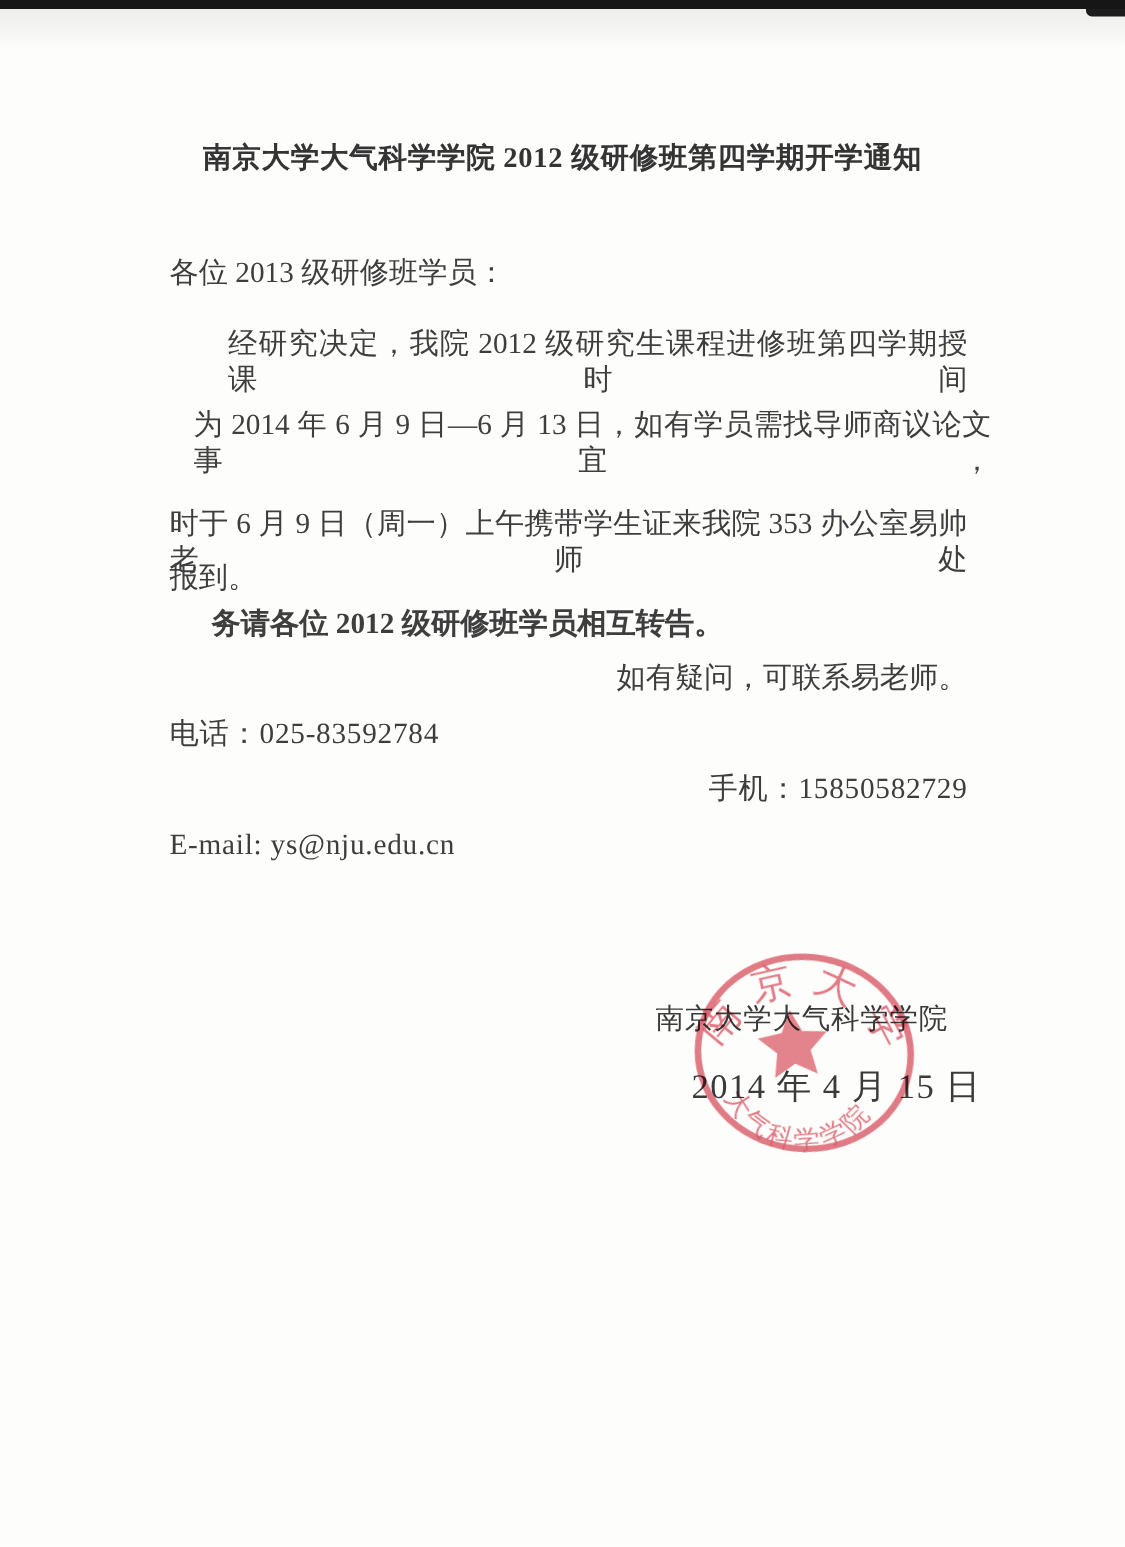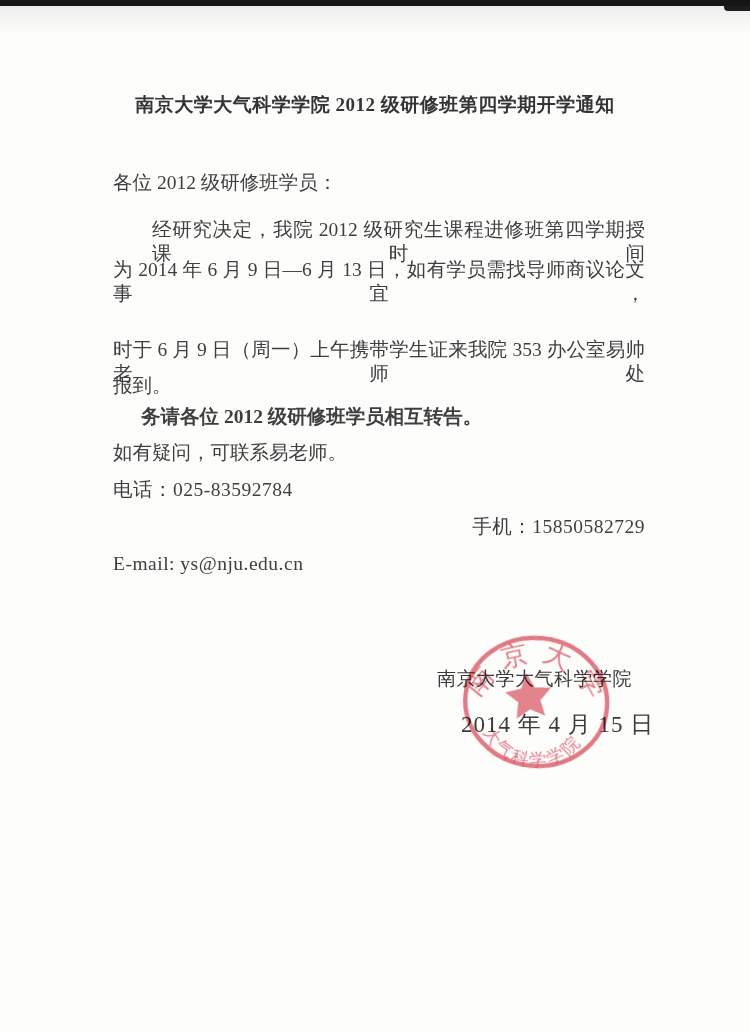--- a/index.html
+++ b/index.html
@@ -58,29 +58,29 @@
 <body>
 
 <div class="page">
 
   <div class="scan-topbar"></div>
   <div class="scan-topbar-corner"></div>
   <div class="scan-topshade"></div>
 
   <div class="doc-title">南京大学大气科学学院 2012 级研修班第四学期开学通知</div>
 
-  <div class="abs" style="top:171px;left:113px;">各位 2012 级研修班学员：</div>
+  <div class="abs" style="top:171px;left:113px;">各位 2013 级研修班学员：</div>
 
   <div class="abs col just indent1" style="top:218px;">经研究决定，我院 2012 级研究生课程进修班第四学期授课时间</div>
-  <div class="abs col just" style="top:258px;">为 2014 年 6 月 9 日—6 月 13 日，如有学员需找导师商议论文事宜，</div>
+  <div class="abs col just" style="top:272px;margin-left:16px;">为 2014 年 6 月 9 日—6 月 13 日，如有学员需找导师商议论文事宜，</div>
   <div class="abs col just" style="top:338px;">时于 6 月 9 日（周一）上午携带学生证来我院 353 办公室易帅老师处</div>
   <div class="abs col" style="top:374px;">报到。</div>
 
   <div class="abs col indent2" style="top:405px;font-weight:bold;">务请各位 2012 级研修班学员相互转告。</div>
-  <div class="abs col" style="top:441px;">如有疑问，可联系易老师。</div>
+  <div class="abs col" style="top:441px;text-align:right;">如有疑问，可联系易老师。</div>
 
   <div class="abs col contact-row" style="top:478px;">
     <span class="lbl">电话：</span><span class="val">025-83592784</span>
   </div>
   <div class="abs col contact-row" style="top:515px;text-align:right;">
     <span class="lbl">手机：</span><span class="val">15850582729</span>
   </div>
   <div class="abs col contact-row" style="top:552px;">
     <span class="lbl">E-mail: </span><span class="val">ys@nju.edu.cn</span>
   </div>

